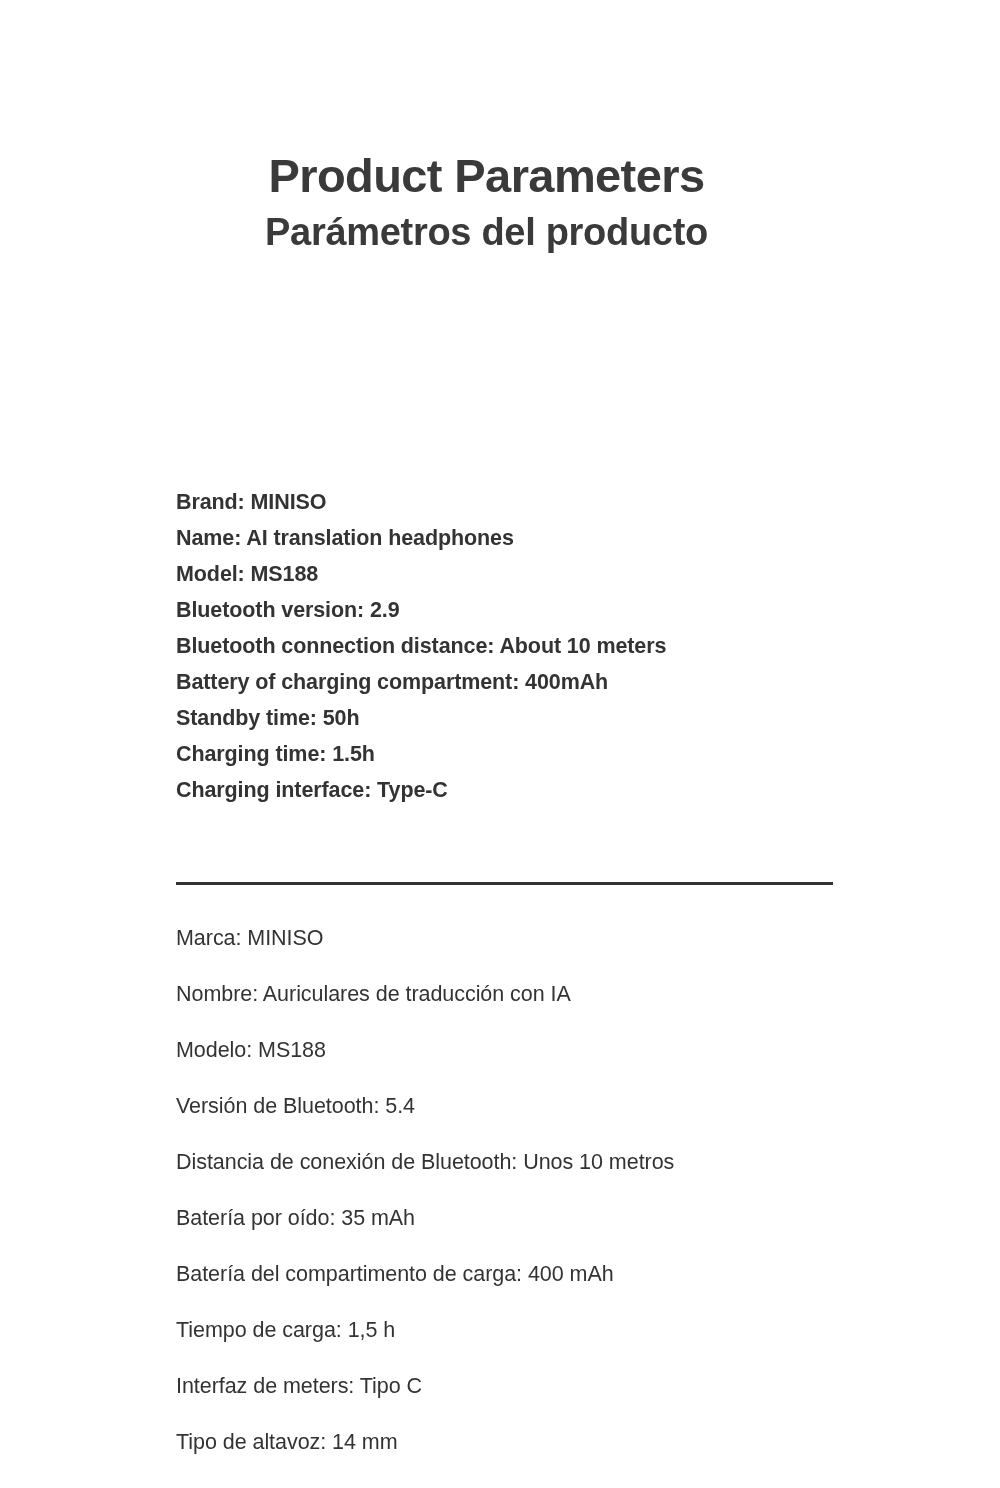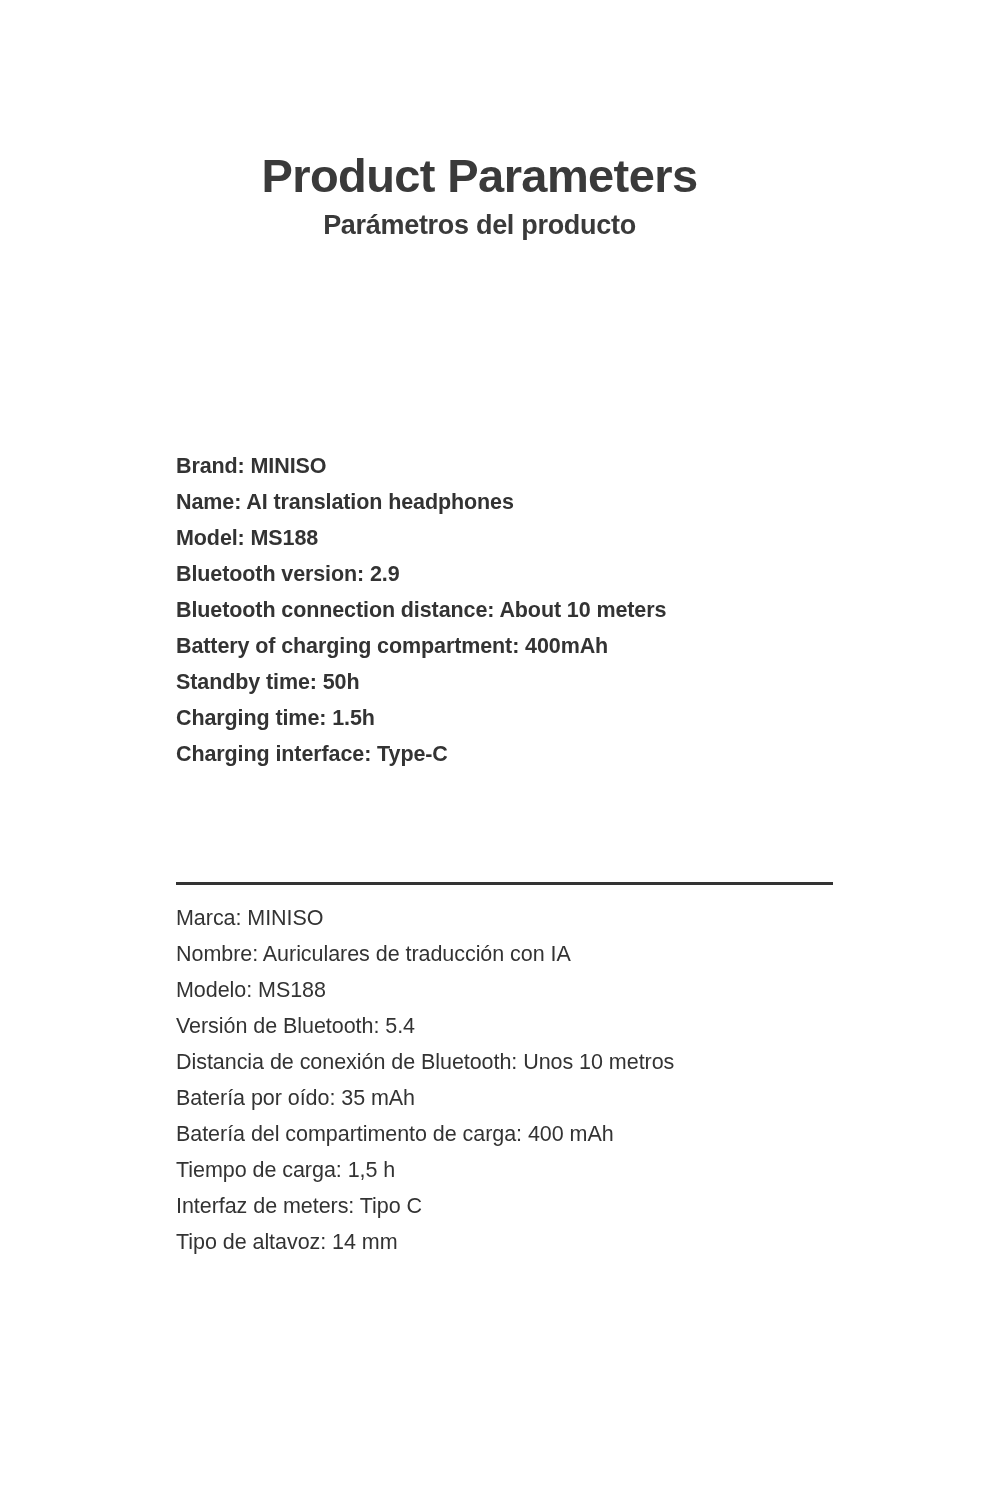--- a/index.html
+++ b/index.html
@@ -21,54 +21,54 @@
     margin: 0 auto;
     background: #ffffff;
     overflow: hidden;
     box-sizing: border-box;
   }
 
   
   .title-block {
     position: absolute;
     top: 148px;
-    left: 1px;
+    left: 8px;
     width: 957px;
     text-align: center;
   }
 
   .main-title {
     display: block;
     font-size: 47px;
     font-weight: 700;
     letter-spacing: -0.6px;
     color: #3a3a3a;
     line-height: 1.18;
     margin: 0;
   }
 
   .sub-title {
     display: block;
-    font-size: 27px;
+    font-size: 38px;
     font-weight: 700;
     letter-spacing: -0.3px;
     color: #3a3a3a;
     line-height: 1.22;
     margin: 6px 0 0 0;
   }
 
   
   .spec-section {
     position: absolute;
     left: 176px;
     width: 700px;
   }
 
   #spec-en {
-    top: 448px;
+    top: 484px;
   }
 
   #spec-es {
     top: 900px;
   }
 
   .spec-line {
     display: block;
     color: #333333;
     white-space: nowrap;
@@ -79,20 +79,21 @@
     font-weight: 700;
     line-height: 36px;
     letter-spacing: -0.1px;
   }
 
   #spec-es .spec-line {
     font-size: 21.5px;
     font-weight: 400;
     line-height: 36px;
     letter-spacing: -0.05px;
+    margin-top: 20px;
   }
 
   
   .divider {
     position: absolute;
     top: 882px;
     left: 176px;
     width: 657px;
     height: 3px;
     background: #333333;

